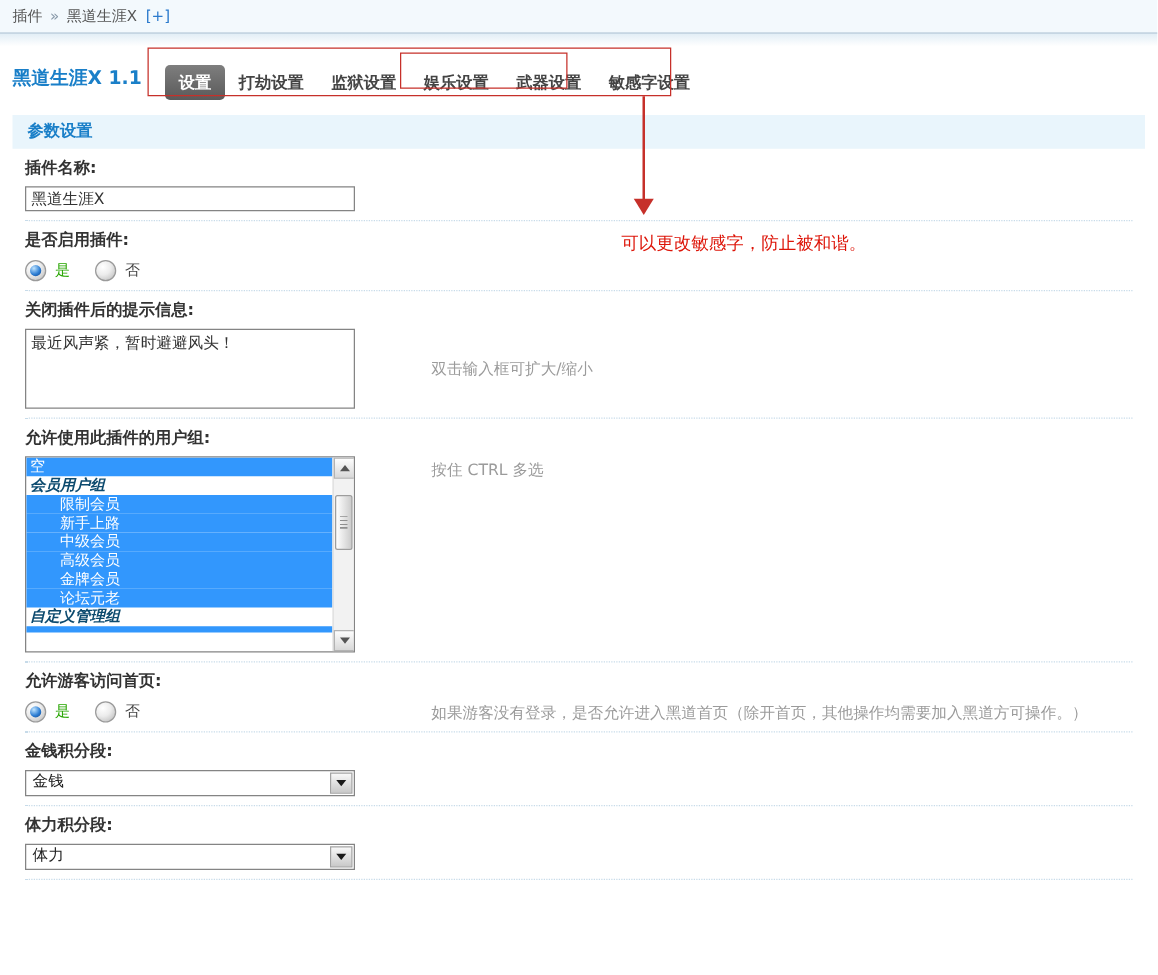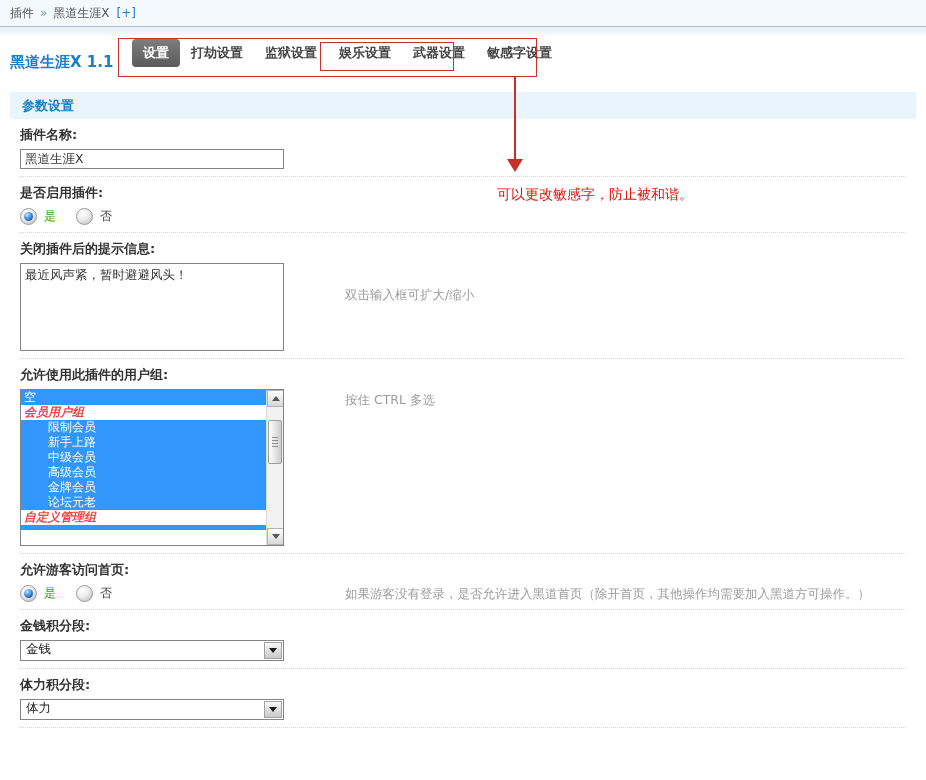--- a/index.html
+++ b/index.html
@@ -27,21 +27,21 @@
   .breadcrumb-bar .expand { color: #2b7acd; margin-left: 7px; cursor: pointer; }
   .top-fade { height: 10px; background: linear-gradient(#e2eef6, #ffffff); }
 
   
   .header { position: relative; height: 55px; }
   .page-title {
     position: absolute; left: 10px; top: 16px;
     font-size: 15px; font-weight: bold; color: #1a7fc8;
   }
   .tab-bar {
-    position: absolute; left: 132px; top: 2px;
+    position: absolute; left: 132px; top: 15px;
     display: flex; 
   }
   .tab {
     font-weight: bold; color: #444; font-size: 13px;
     padding: 5px 11px; cursor: pointer; white-space: nowrap;
   }
   .tab.active {
     background: linear-gradient(#7e7e7e, #5a5a5a);
     color: #fff; border-radius: 4px;
   }
@@ -74,23 +74,23 @@
   .hint-list { top: 33px; }
   .hint-guest { top: 32px; }
 
   .text-input {
     width: 264px; height: 20px;
     border: 1px solid #848484; background: #fff;
     font-family: inherit; font-size: 12.5px; color: #333;
     padding: 2px 4px;
   }
   .textarea {
-    width: 264px; height: 88px; display: block;
-    border: 1px solid #848484; background: #fff;
-    font-family: Liberation Sans, sans-serif; font-size: 12.5px; color: #333;
+    width: 264px; height: 64px; display: block;
+    border: 1px solid #848484; background: #fff;
+    font-family: Liberation Mono, monospace; font-size: 12.5px; color: #333;
     padding: 3px 4px; resize: none; line-height: 16px;
   }
 
   
   .radio-group { display: flex; align-items: center; height: 18px; }
   .radio {
     width: 17px; height: 17px; border-radius: 50%;
     background: radial-gradient(circle at 35% 30%, #ffffff 0%, #ececec 45%, #b5b5b5 100%);
     border: 1px solid #9a9a9a;
     position: relative; margin-right: 7px; cursor: pointer; flex: none;
@@ -105,21 +105,21 @@
 
   
   .listbox {
     width: 264px; height: 157px;
     border: 1px solid #848484; background: #fff;
     position: relative; overflow: hidden; cursor: default;
   }
   .list-items { margin-right: 17px; }
   .list-item {
     height: 15px; line-height: 15px; font-size: 12px;
-    padding-left: 3px; white-space: nowrap; color: #ef4444; overflow: hidden;
+    padding-left: 3px; white-space: nowrap; color: #0c4a6e; overflow: hidden;
   }
   .list-item.selected { background: #3297fd; color: #fff; }
   .list-item.group { font-weight: bold; font-style: italic; }
   .list-item.indent { padding-left: 27px; }
   .partial-row { height: 5px; background: #3297fd; margin-right: 17px; }
 
   .v-scrollbar {
     position: absolute; right: 0; top: 0; bottom: 0; width: 17px;
     background: #f2f2f2; border-left: 1px solid #dddddd;
   }

